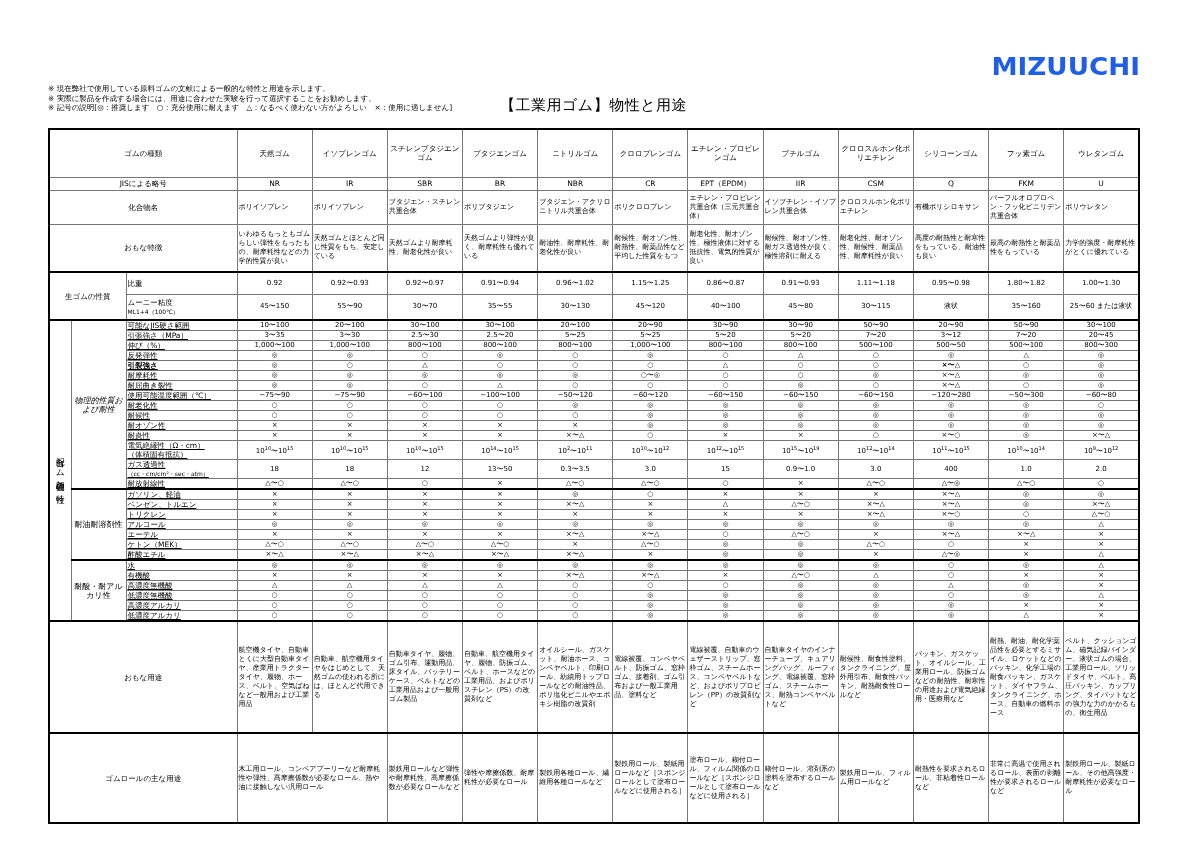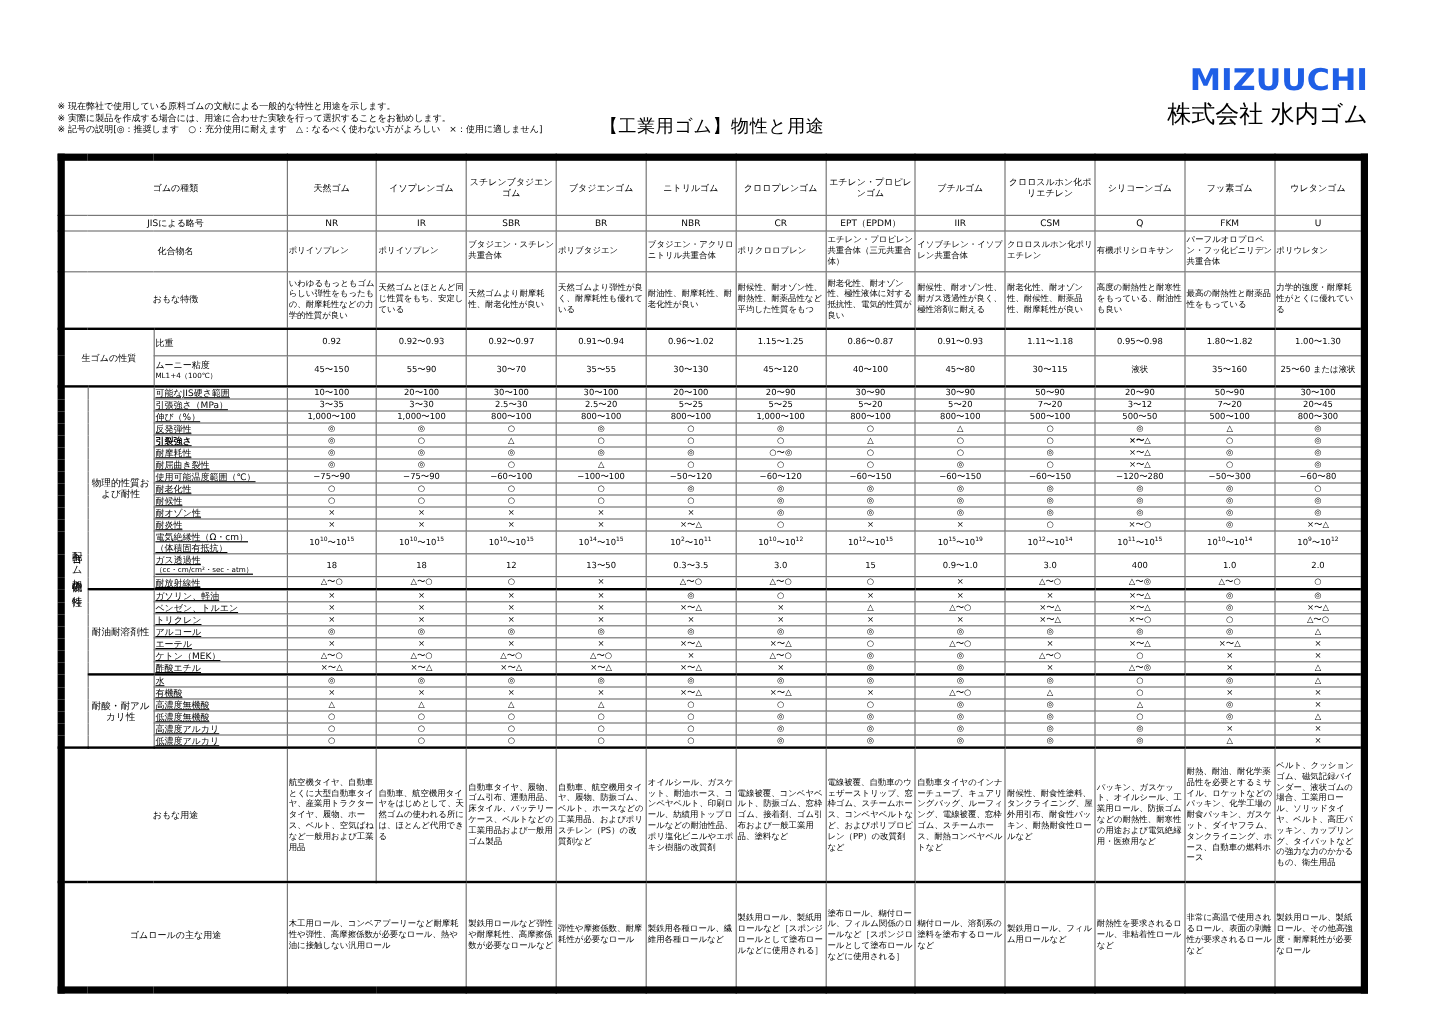--- a/index.html
+++ b/index.html
@@ -2,21 +2,21 @@
 <html><head>
 <meta charset="utf-8">
 <style>
   html, body { margin:0; padding:0; background:#ffffff; }
   body { width:1191px; height:842px; position:relative; overflow:hidden; font-family:"DejaVu Sans", sans-serif; color:#000; }
   .title { position:absolute; left:500px; top:66px; font-size:15px; letter-spacing:0.5px;margin-top:30px; }
   .notes { position:absolute; left:48px; top:84px; font-size:7.5px; line-height:9.5px; }
   .logo { position:absolute; left:920px; top:54px; width:220px; text-align:right; }
   .logo-en { color:#1f5fe6; font-family:"DejaVu Sans", sans-serif; font-weight:bold; font-size:25px; letter-spacing:0px; line-height:26px; transform:scaleX(1.05); transform-origin:right; }
   .logo-jp { font-size:20px; line-height:26px; margin-top:2px; }
-  table.main { position:absolute; left:48px; top:128px; width:1092px; border-collapse:collapse; table-layout:fixed; border:6px solid #000000; font-size:7px; }
+  table.main { position:absolute; left:48px; top:128px; width:1092px; border-collapse:collapse; table-layout:fixed; border:2px solid #000000; font-size:7px; }
   table.main td { border:1px solid #777; padding:0 1px; line-height:9px; vertical-align:middle; overflow:hidden; }
   td.c { text-align:center; }
   td.tl { vertical-align:top; text-align:left; font-size:7px; line-height:9px; }
   td.lbl { text-align:left; font-size:7.5px; text-decoration:underline; }
   td.hdr { text-align:center; font-size:7.5px; }
   tr.thick-top td { border-top:2px solid #000; }
   .vert { writing-mode:vertical-rl; text-orientation:upright; font-size:8.5px; letter-spacing:1px; margin:0 auto; }
   .sup { font-size:5px; vertical-align:super; }
   .small { font-size:6px; }
 </style>
@@ -26,21 +26,20 @@
 <div class="title">【工業用ゴム】物性と用途</div>
 
 <div class="notes">
   <div>※ 現在弊社で使用している原料ゴムの文献による一般的な特性と用途を示します。</div>
   <div>※ 実際に製品を作成する場合には、用途に合わせた実験を行って選択することをお勧めします。</div>
   <div>※ 記号の説明[◎：推奨します　○：充分使用に耐えます　△：なるべく使わない方がよろしい　×：使用に適しません]</div>
 </div>
 
 <div class="logo">
   <div class="logo-en">MIZUUCHI</div>
-  <div class="logo-jp">株式会社 水内ゴム</div>
 </div>
 
 <table class="main" id="main-table">
   <colgroup>
     <col style="width:22px">
       <col style="width:55px">
       <col style="width:111px">
     <col id="c0">
       <col>
       <col>
@@ -148,21 +147,21 @@
         <td class="c">45〜80</td>
         <td class="c">30〜115</td>
         <td class="c">液状</td>
         <td class="c">35〜160</td>
         <td class="c">25〜60 または液状</td>
       </tr>
       <tr class="thick-top" style="height: 9.4px;">
         <td class="c" rowspan="28">
           <div class="vert">配合ゴム加硫物の特性</div>
         </td>
-        <td class="hdr" rowspan="15" style="font-size: 8px;">物理的性質および耐性</td>
+        <td class="hdr" rowspan="15" style="font-size: 8px; font-style: italic;">物理的性質および耐性</td>
         <td class="lbl">
           <div>可能なJIS硬さ範囲</div>
         </td>
         <td class="c">10〜100</td>
         <td class="c">20〜100</td>
         <td class="c">30〜100</td>
         <td class="c">30〜100</td>
         <td class="c">20〜100</td>
         <td class="c">20〜90</td>
         <td class="c">30〜90</td>

